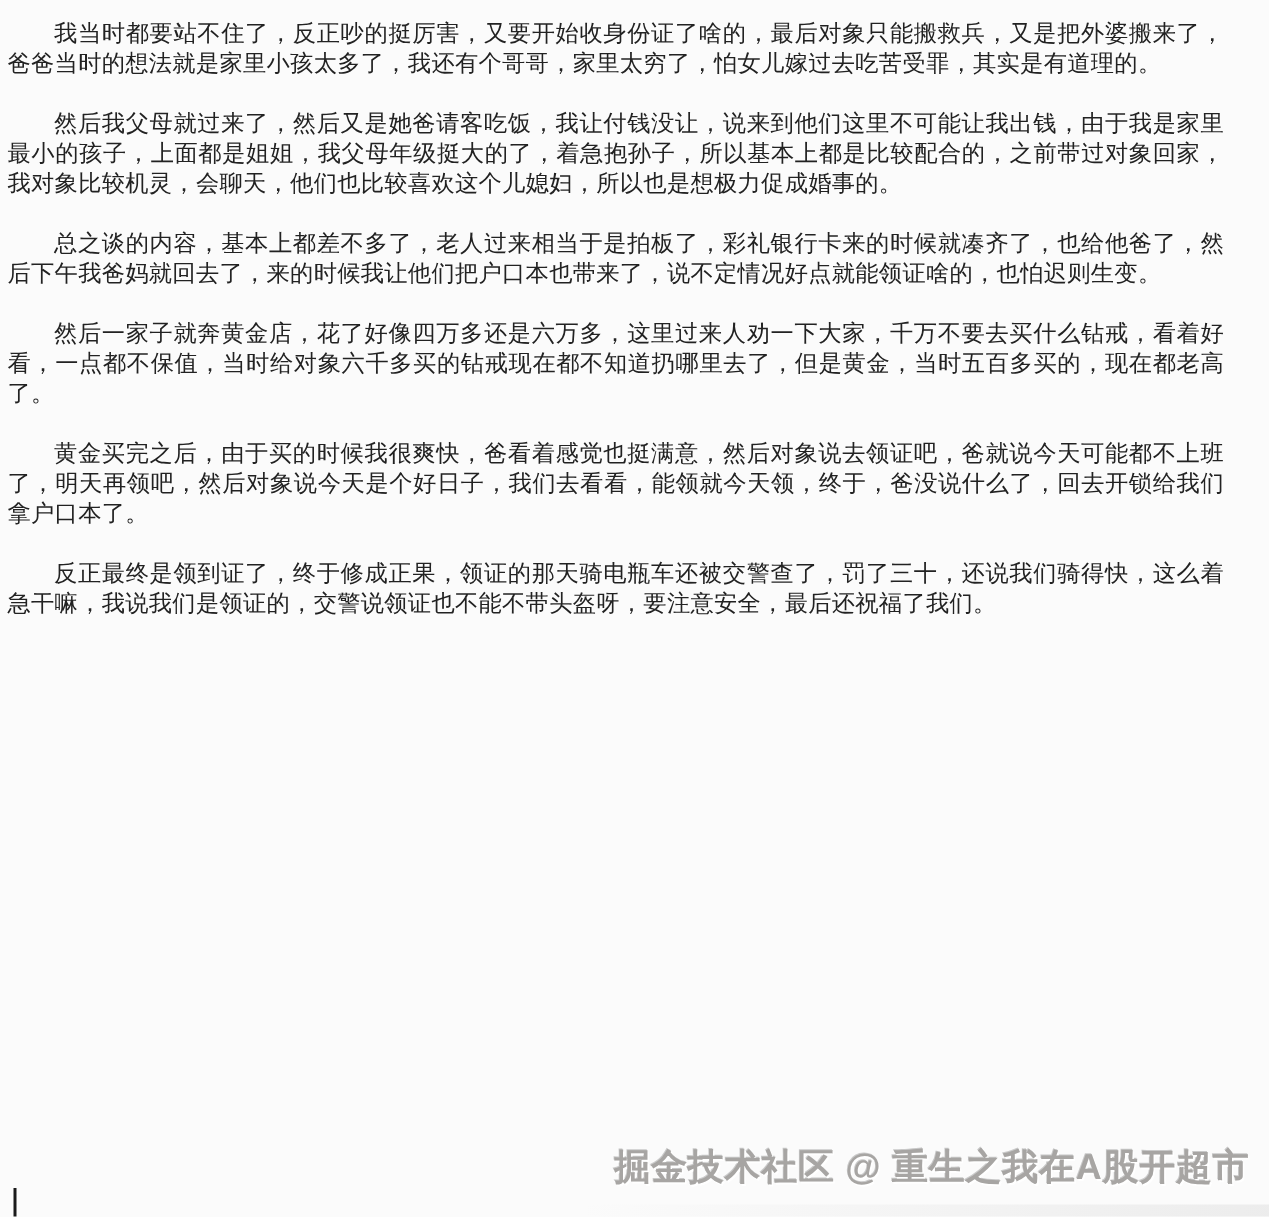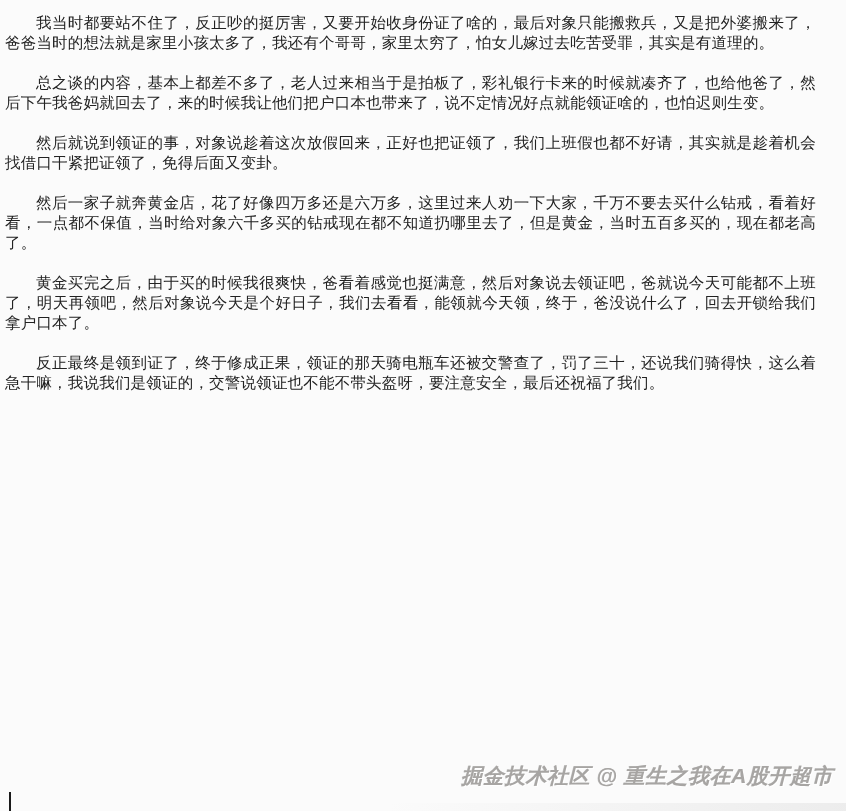--- a/index.html
+++ b/index.html
@@ -28,27 +28,26 @@
     font-size: 15.5px;
     line-height: 20px;
     font-weight: 400;
     color: #222222;
     letter-spacing: 0.2px;
   }
   .watermark {
     position: absolute;
     top: 762px;
     right: 13px;
-    font-size: 21px;
+    font-size: 24px;
     font-weight: 700;
     letter-spacing: 0.5px;
     color: #a7a5a3;
     text-shadow: 1px 1px 0 #ffffff, -0.5px -0.5px 0 rgba(110,110,110,0.35);
     white-space: nowrap;
-    font-style: italic;
   }
   .text-cursor {
     position: absolute;
     left: 9px;
     top: 792px;
     width: 2px;
     height: 19px;
     background: #1a1a1a;
   }
   .bottom-shade {
@@ -59,22 +58,22 @@
     height: 8px;
     background: linear-gradient(to left, rgba(160,160,160,0.16), rgba(160,160,160,0.0));
     pointer-events: none;
   }
 </style>
 </head>
 <body>
 
 <div class="page">
   <p class="para">我当时都要站不住了，反正吵的挺厉害，又要开始收身份证了啥的，最后对象只能搬救兵，又是把外婆搬来了，爸爸当时的想法就是家里小孩太多了，我还有个哥哥，家里太穷了，怕女儿嫁过去吃苦受罪，其实是有道理的。</p>
+  <p class="para">然后我父母就过来了，然后又是她爸请客吃饭，我让付钱没让，说来到他们这里不可能让我出钱，由于我是家里最小的孩子，上面都是姐姐，我父母年级挺大的了，着急抱孙子，所以基本上都是比较配合的，之前带过对象回家，我对象比较机灵，会聊天，他们也比较喜欢这个儿媳妇，所以也是想极力促成婚事的。</p>
   <p class="para">总之谈的内容，基本上都差不多了，老人过来相当于是拍板了，彩礼银行卡来的时候就凑齐了，也给他爸了，然后下午我爸妈就回去了，来的时候我让他们把户口本也带来了，说不定情况好点就能领证啥的，也怕迟则生变。</p>
-  <p class="para">然后就说到领证的事，对象说趁着这次放假回来，正好也把证领了，我们上班假也都不好请，其实就是趁着机会找借口干紧把证领了，免得后面又变卦。</p>
   <p class="para">然后一家子就奔黄金店，花了好像四万多还是六万多，这里过来人劝一下大家，千万不要去买什么钻戒，看着好看，一点都不保值，当时给对象六千多买的钻戒现在都不知道扔哪里去了，但是黄金，当时五百多买的，现在都老高了。</p>
   <p class="para">黄金买完之后，由于买的时候我很爽快，爸看着感觉也挺满意，然后对象说去领证吧，爸就说今天可能都不上班了，明天再领吧，然后对象说今天是个好日子，我们去看看，能领就今天领，终于，爸没说什么了，回去开锁给我们拿户口本了。</p>
   <p class="para">反正最终是领到证了，终于修成正果，领证的那天骑电瓶车还被交警查了，罚了三十，还说我们骑得快，这么着急干嘛，我说我们是领证的，交警说领证也不能不带头盔呀，要注意安全，最后还祝福了我们。</p>
 
   <div class="watermark">掘金技术社区 @ 重生之我在A股开超市</div>
   <div class="text-cursor"></div>
   <div class="bottom-shade"></div>
 </div>
 
 </body></html>

